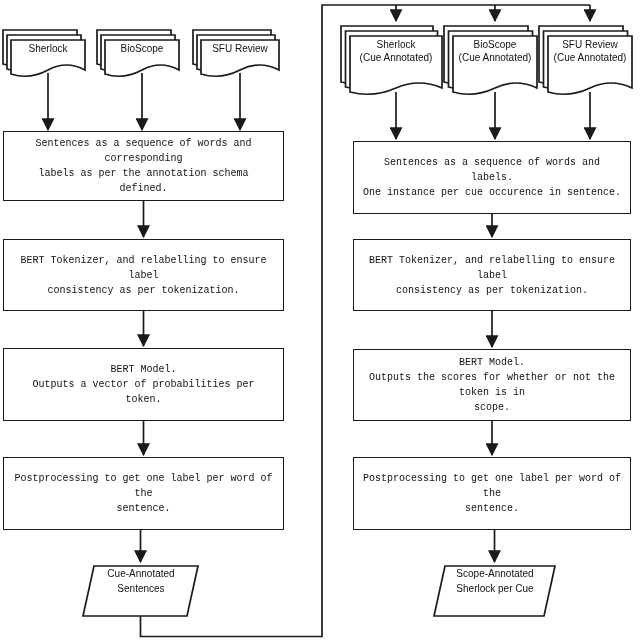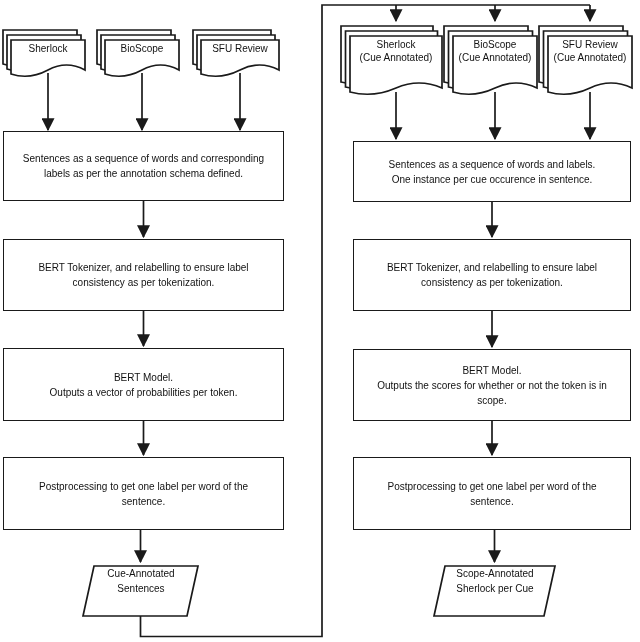--- a/index.html
+++ b/index.html
@@ -4,28 +4,28 @@
 <style>
   html,body{margin:0;padding:0;background:#ffffff;}
   .stage{position:relative;width:640px;height:642px;background:#ffffff;overflow:hidden;
          font-family:"Liberation Sans",sans-serif;color:#111111;}
   .stage svg{position:absolute;left:0;top:0;}
   .node-text{position:absolute;display:flex;flex-direction:column;align-items:center;justify-content:flex-start;
              text-align:center;white-space:pre-line;font-size:10px;line-height:15px;color:#111111;}
   .doc-text{line-height:13px;}
   .box{position:absolute;border:1.5px solid #1a1a1a;background:#ffffff;box-sizing:border-box;
        display:flex;align-items:center;justify-content:center;text-align:center;
-       white-space:pre-line;font-size:10px;line-height:15px;padding:0 8px;color:#111111;}
+       white-space:pre-line;font-size:10px;line-height:15px;padding:0 8px;color:#111111;font-family:Liberation Mono, monospace;}
   
   .lb1{left:3px;top:131px;width:281px;height:70px;}
   .lb2{left:3px;top:239px;width:281px;height:72px;}
   .lb3{left:3px;top:348px;width:281px;height:73px;}
   .lb4{left:3px;top:457px;width:281px;height:73px;}
   
-  .rb1{left:353px;top:141px;width:278px;height:61px;}
+  .rb1{left:353px;top:141px;width:278px;height:73px;}
   .rb2{left:353px;top:239px;width:278px;height:72px;}
   .rb3{left:353px;top:349px;width:278px;height:72px;}
   .rb4{left:353px;top:457px;width:278px;height:73px;}
   
   .ld1{left:11px;top:42px;width:74px;height:28px;}
   .ld2{left:105px;top:42px;width:74px;height:28px;}
   .ld3{left:201px;top:42px;width:78px;height:28px;}
   .rd1{left:350px;top:38px;width:92px;height:44px;}
   .rd2{left:453px;top:38px;width:84px;height:44px;}
   .rd3{left:548px;top:38px;width:84px;height:44px;}

